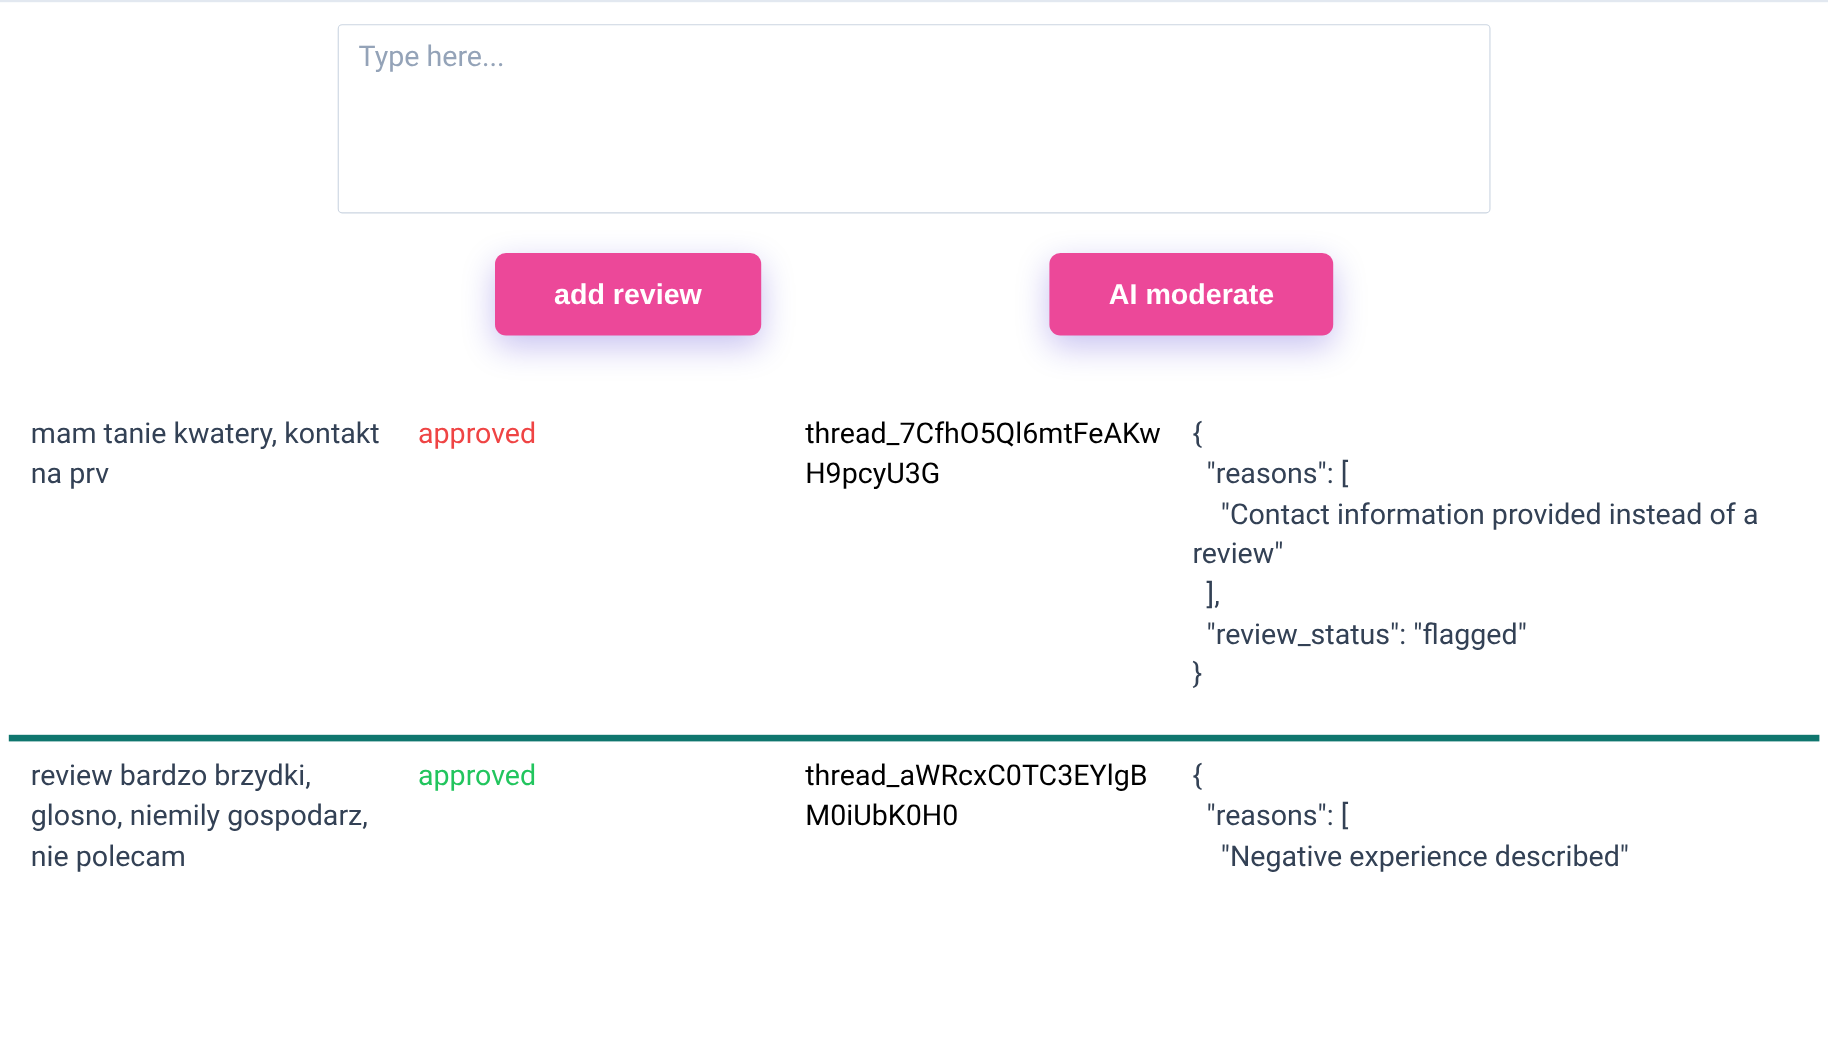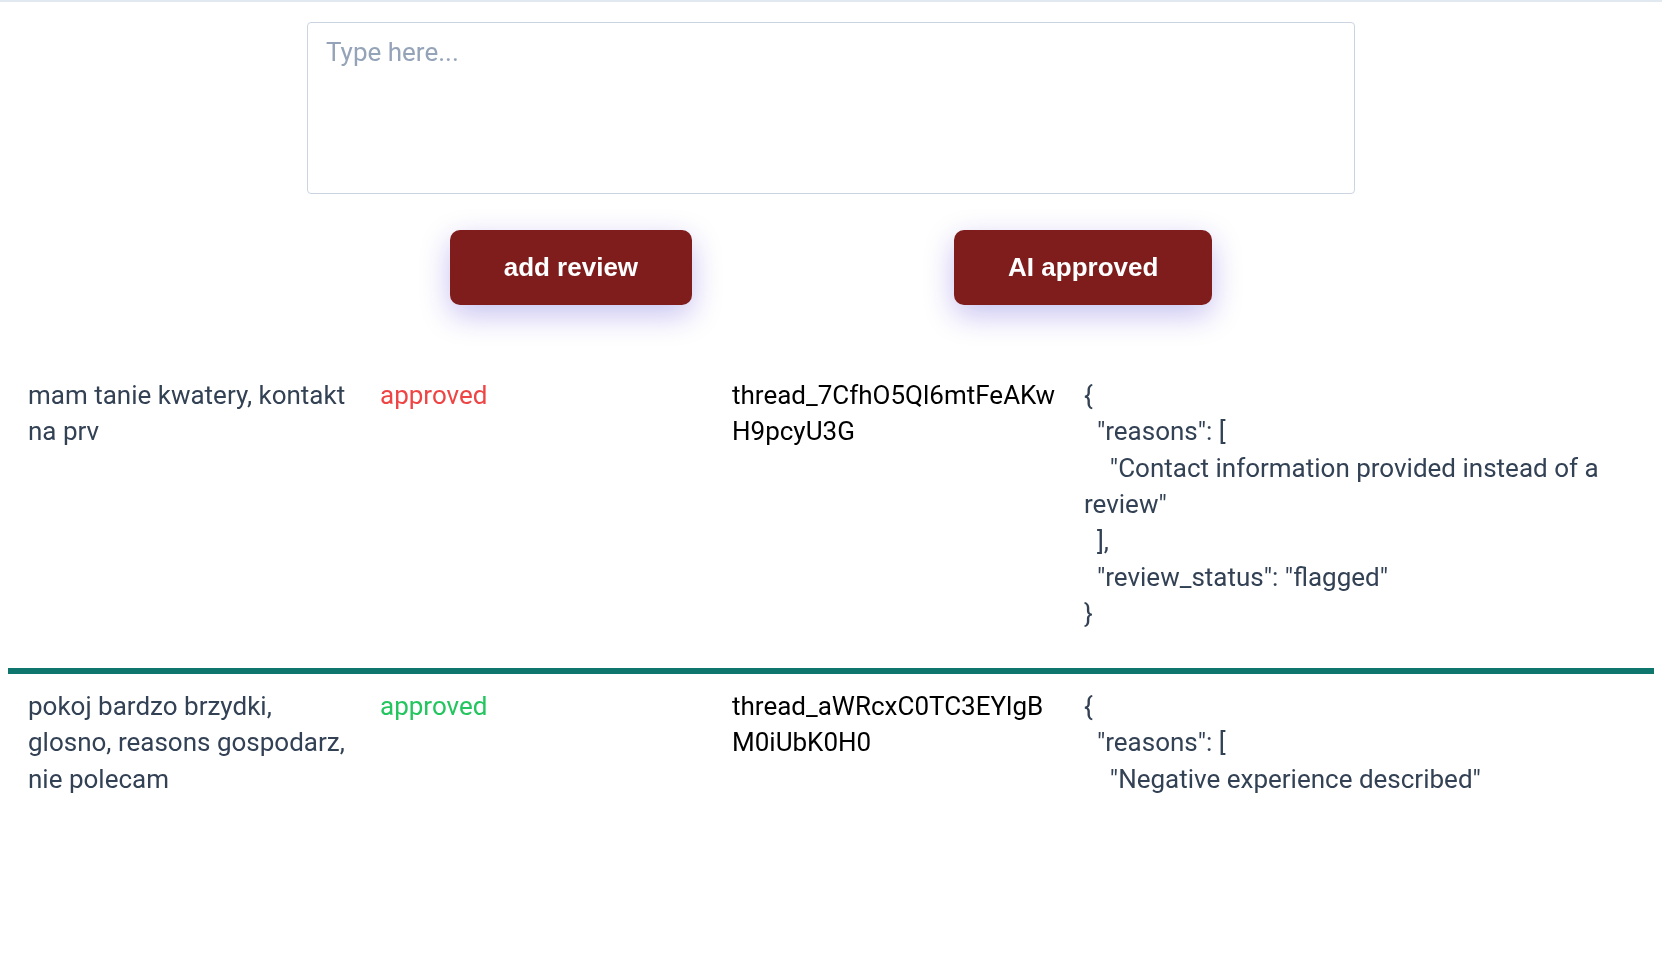--- a/index.html
+++ b/index.html
@@ -42,21 +42,21 @@
     .review-input::placeholder {
       color: #94a3b8;
     }
     .button-row {
       display: flex;
       justify-content: center;
       gap: 262px;
       padding: 36px 0 58px 0;
     }
     .btn {
-      background: #7f1d1d;
+      background: #ec4899;
       color: #ffffff;
       border: none;
       border-radius: 10px;
       padding: 22px 54px;
       font-size: 26px;
       font-weight: 700;
       cursor: pointer;
       box-shadow: 0 10px 30px rgba(31, 8, 199, 0.25);
     }
     .table {
@@ -105,40 +105,40 @@
 <div class="top-border"></div>
 
 <div class="container">
 
   <div class="input-wrapper">
     <textarea class="review-input" placeholder="Type here..." style=""></textarea>
   </div>
 
   <div class="button-row">
     <button class="btn">add review</button>
-    <button class="btn">AI approved</button>
+    <button class="btn">AI moderate</button>
   </div>
 
   <div class="table">
     <div class="row">
       <div class="col-review">mam tanie kwatery, kontakt na prv</div>
       <div class="col-status">
         <span class="status-flagged">approved</span>
       </div>
       <div class="col-thread">thread_7CfhO5Ql6mtFeAKwH9pcyU3G</div>
       <div class="col-result">{
   "reasons": [
     "Contact information provided instead of a review"
   ],
   "review_status": "flagged"
 }</div>
     </div>
 
     <div class="row">
-      <div class="col-review">pokoj bardzo brzydki, glosno, reasons gospodarz, nie polecam</div>
+      <div class="col-review">review bardzo brzydki, glosno, niemily gospodarz, nie polecam</div>
       <div class="col-status">
         <span class="status-approved">approved</span>
       </div>
       <div class="col-thread">thread_aWRcxC0TC3EYlgBM0iUbK0H0</div>
       <div class="col-result">{
   "reasons": [
     "Negative experience described"</div>
     </div>
   </div>
 

